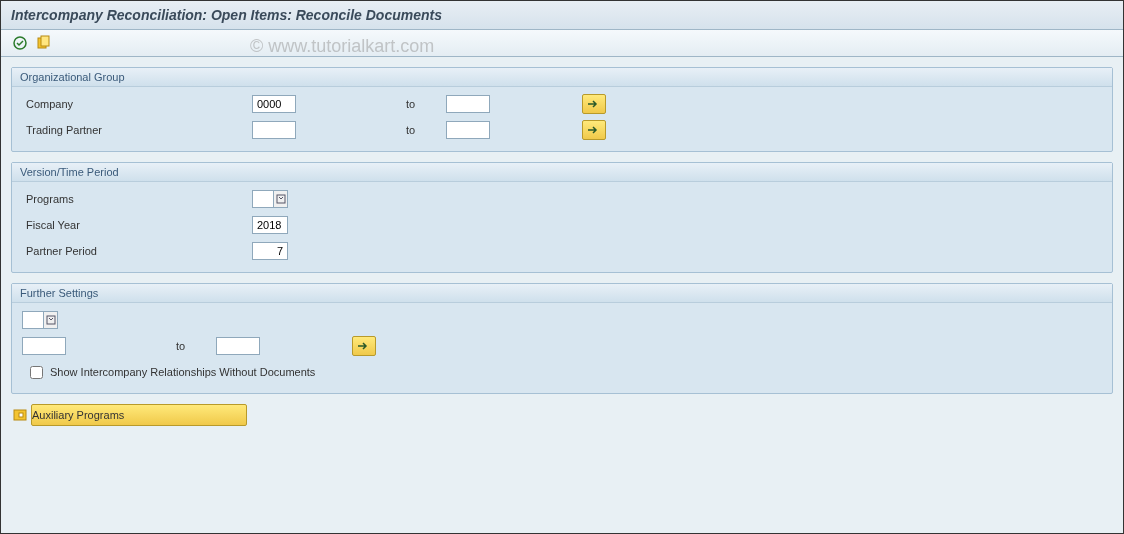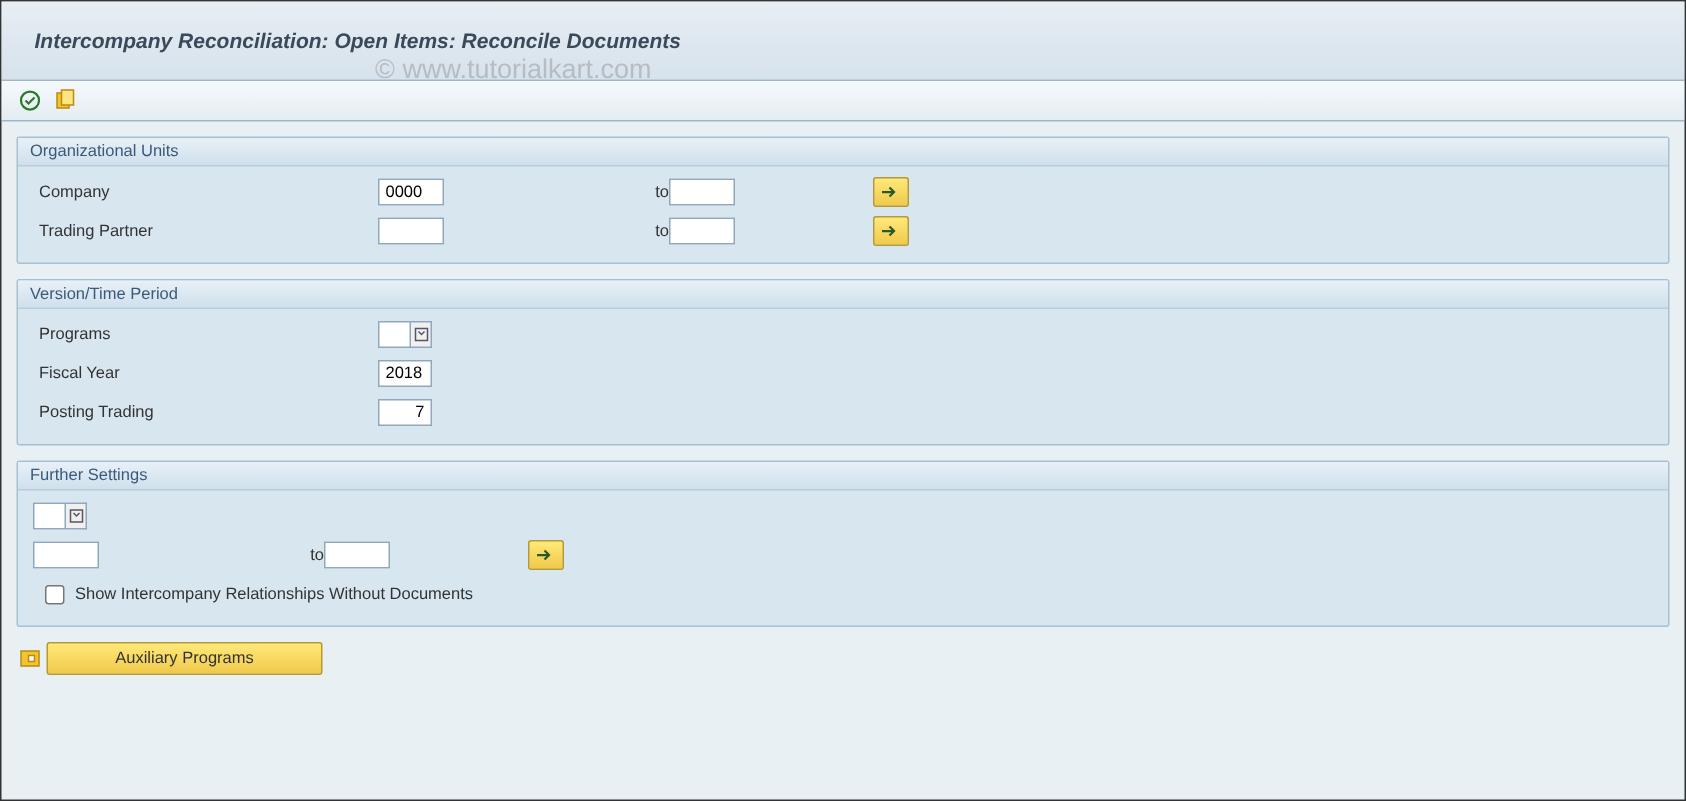--- a/index.html
+++ b/index.html
@@ -13,21 +13,21 @@
     height: 534px;
     overflow: hidden;
     border: 1px solid #333;
   }
   .title-bar {
     background: linear-gradient(#e8eef4, #d6e2ec);
     border-bottom: 1px solid #9fb6c7;
     padding: 6px 10px;
   }
   .title-bar h1 {
-    margin: 12px;
+    margin: 0;
     font-size: 14px;
     font-style: italic;
     font-weight: bold;
     color: #3a4a5a;
   }
   .toolbar {
     background: linear-gradient(#f5f9fc, #e4edf3);
     border-bottom: 1px solid #9fb6c7;
     padding: 4px 10px;
     display: flex;
@@ -66,21 +66,21 @@
   }
   .label-cell {
     width: 230px;
     padding-left: 4px;
   }
   .input-cell {
     width: 154px;
   }
   .to-label-cell {
     width: 40px;
-    text-align: right;
+    text-align: left;
   }
   .to-input-cell {
     width: 130px;
   }
   .btn-cell {
     width: 40px;
     padding-left: 6px;
   }
   .input-box {
     border: 1px solid #8fa8bb;
@@ -109,28 +109,27 @@
     gap: 0;
   }
   .aux-icon {
     width: 20px;
     height: 22px;
     display: flex;
     align-items: center;
     justify-content: center;
   }
   .aux-btn {
-    width: 184px;
+    width: 216px;
     height: 22px;
     background: linear-gradient(#ffe97a, #f0c94a);
     border: 1px solid #b89a2a;
     border-radius: 2px;
     display: flex;
     align-items: center;
-    justify-content: center;
     cursor: pointer;
     color: #333;
   }
   .checkbox-row {
     display: flex;
     align-items: center;
     gap: 4px;
     padding-left: 4px;
   }
   .icon-with-f4 {
@@ -170,21 +169,21 @@
         <rect x="6" y="2" width="8" height="10" fill="#ffe680" stroke="#b88a10"></rect>
       </svg>
   </span>
 </div>
 
 <div class="watermark">© www.tutorialkart.com</div>
 
 <div class="content">
 
   <div class="group">
-    <div class="group-title">Organizational Units</div>
+    <div class="group-title">Organizational Group</div>
     <div class="group-body">
       <div class="row">
         <div class="label-cell">Company</div>
         <div class="input-cell"><input class="input-box w40" value="0000" style=""></div>
         <div class="to-label-cell">to</div>
         <div class="to-input-cell"><input class="input-box w40" style=""></div>
         <div class="btn-cell">
           <div class="arrow-btn">
             <svg width="14" height="10" viewBox="0 0 14 10">
                 <path d="M1 5 h8 M6 2 l3 3 l-3 3" fill="none" stroke="#2a5a2a" stroke-width="1.5"></path>
@@ -221,21 +220,21 @@
                 <path d="M3 3 l2 2 l2 -2" fill="none" stroke="#556"></path>
               </svg>
           </div>
         </div>
       </div>
       <div class="row">
         <div class="label-cell">Fiscal Year</div>
         <div class="input-cell"><input class="input-box w36" style="text-align: left;" value="2018"></div>
       </div>
       <div class="row">
-        <div class="label-cell">Posting Trading</div>
+        <div class="label-cell">Partner Period</div>
         <div class="input-cell"><input class="input-box w36" style="text-align: right;" value="7"></div>
       </div>
     </div>
   </div>
 
   <div class="group">
     <div class="group-title">Further Settings</div>
     <div class="group-body">
       <div class="row">
         <div class="input-cell icon-with-f4">

